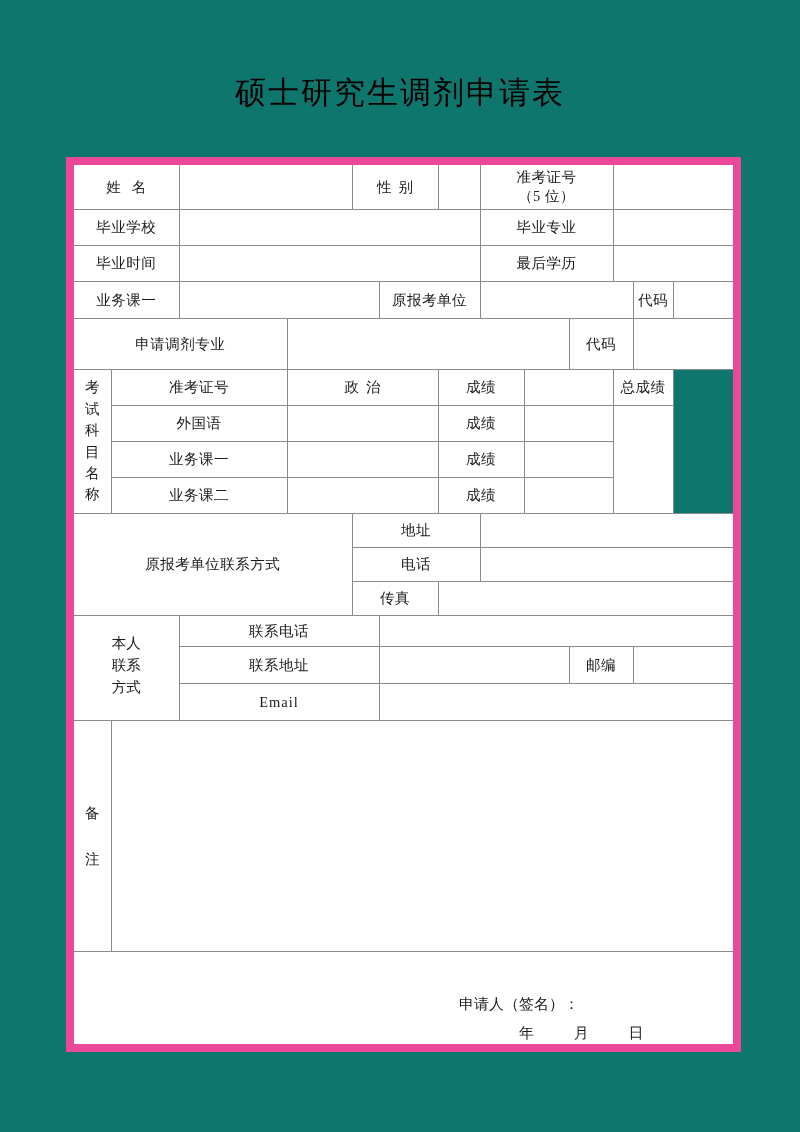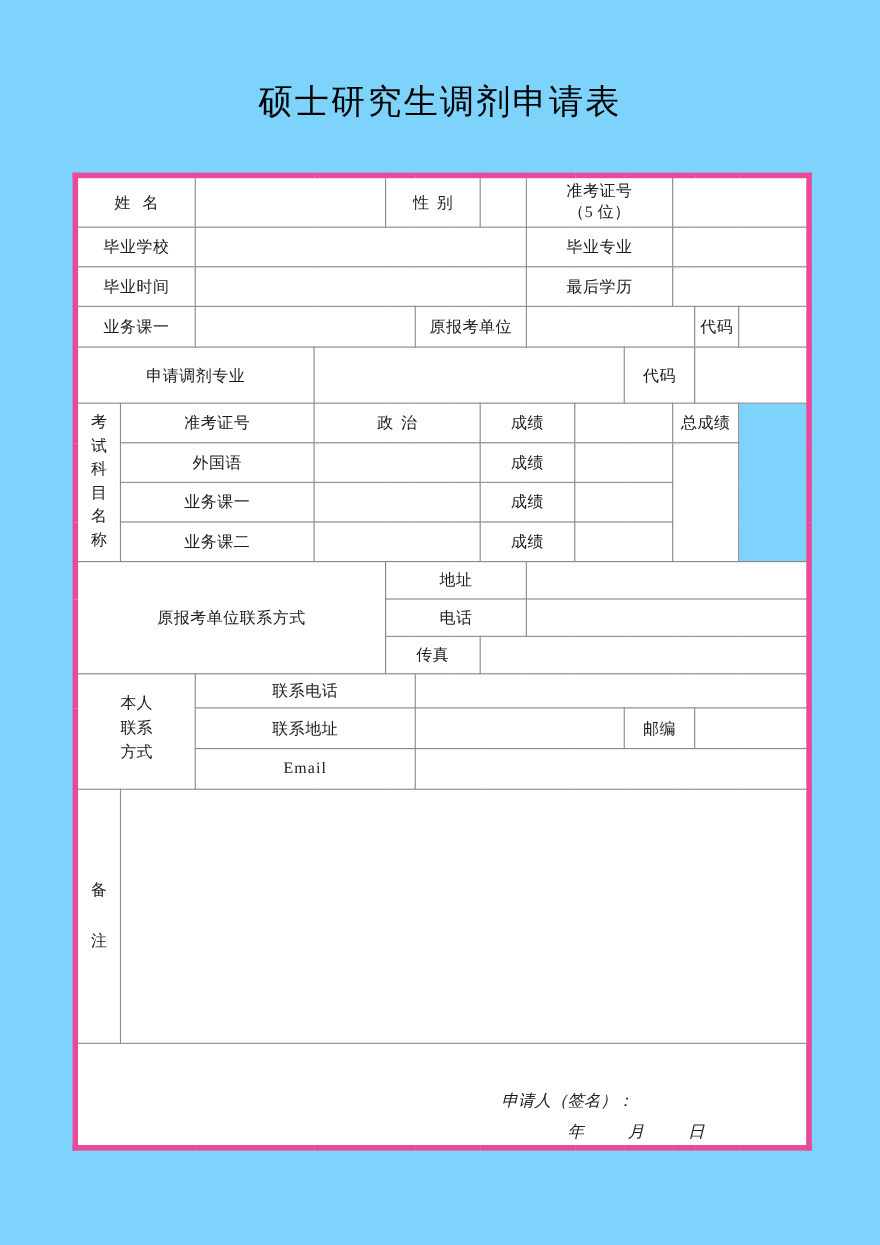--- a/index.html
+++ b/index.html
@@ -12,21 +12,21 @@
     height: 1132px;
     font-family: "Liberation Serif", "DejaVu Serif", serif;
     color: #1a1a1a;
     position: relative;
     overflow: hidden;
   }
   .page {
     width: 800px;
     height: 1132px;
     position: relative;
-    background: #7dd3fc;
+    background: #0f766e;
   }
   .doc-title {
     position: absolute;
     top: 72px;
     left: 0;
     width: 800px;
     text-align: center;
     font-size: 31px;
     letter-spacing: 2px;
     font-family: "Liberation Serif", "DejaVu Serif", serif;
@@ -36,21 +36,21 @@
   .form-wrap {
     position: absolute;
     left: 66px;
     top: 157px;
     width: 667px;
   }
   table.form {
     border-collapse: collapse;
     table-layout: fixed;
     width: 667px;
-    border: 5px solid #ec4899;
+    border: 8px solid #ec4899;
   }
   table.form td {
     border: 1px solid #8a8a8a;
     font-size: 14.5px;
     text-align: center;
     vertical-align: middle;
     padding: 0;
     color: #1a1a1a;
     font-family: "Liberation Serif", "DejaVu Serif", serif;
     background: #ffffff;
@@ -71,21 +71,20 @@
   }
   .mono {
     font-family: "DejaVu Sans Mono", "Liberation Mono", monospace;
     font-size: 14px;
     letter-spacing: 1px;
   }
   td.sig {
     text-align: left;
     vertical-align: top;
     position: relative;
-    font-style: italic;
   }
   .sig-inner {
     position: absolute;
     left: 385px;
     top: 38px;
     text-align: left;
     font-size: 15px;
     line-height: 1.9;
   }
   .sig-date {

